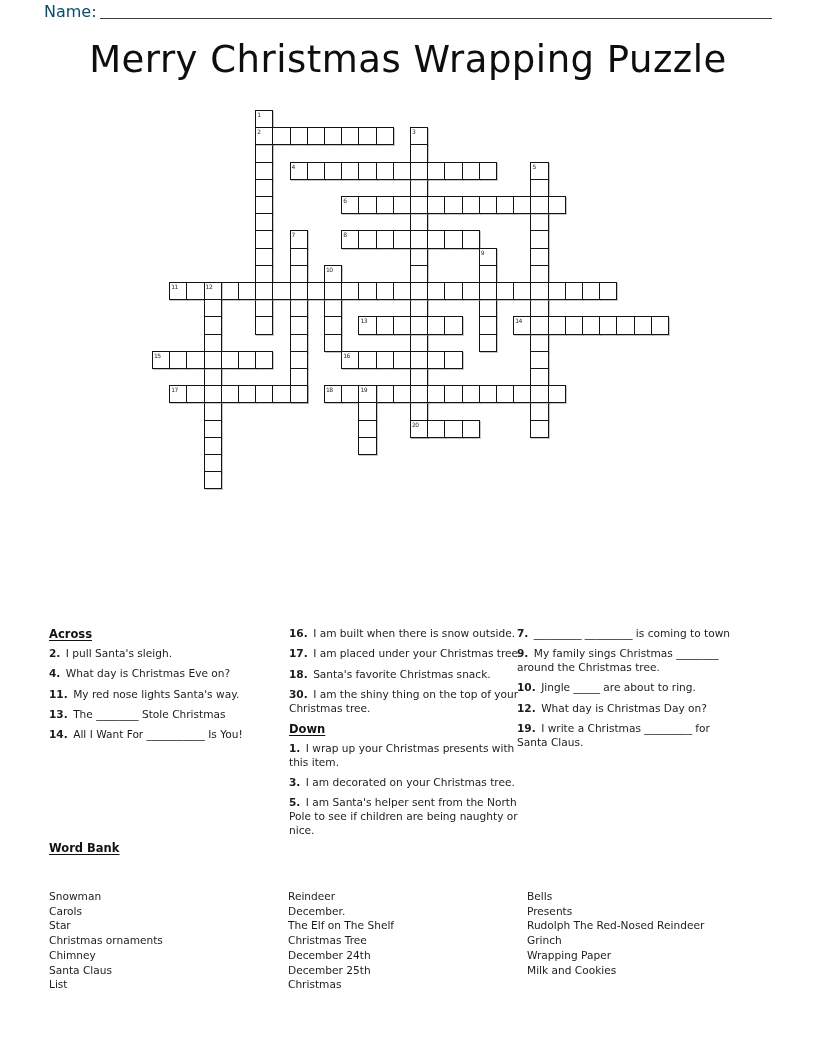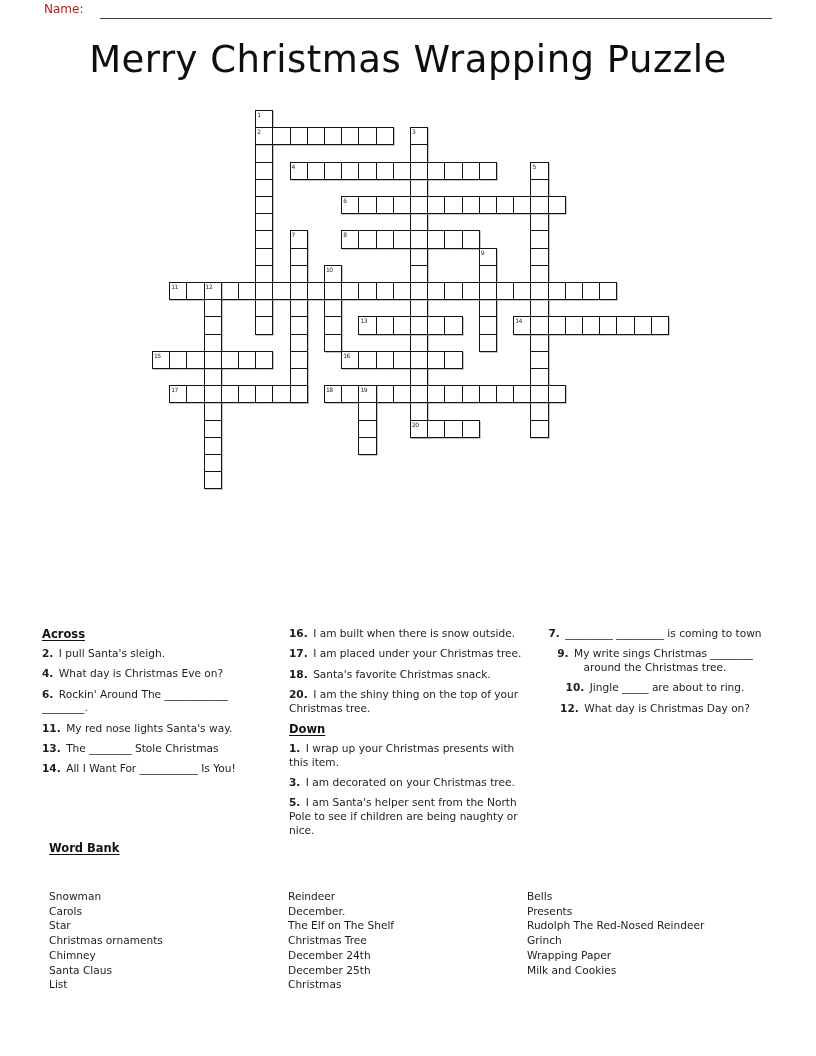--- a/index.html
+++ b/index.html
@@ -1,36 +1,36 @@
 <!DOCTYPE html>
 <html><head>
 <meta charset="utf-8">
 <style>
   html,body{margin:0;padding:0;background:#ffffff;}
   .page{position:relative;width:816px;height:1056px;background:#fff;overflow:hidden;
         font-family:"DejaVu Sans",sans-serif;color:#1c1c1c;}
   
-  .name-label{position:absolute;left:44px;top:2px;font-size:12px;color:#b91c1c;}
+  .name-label{position:absolute;left:44px;top:2px;font-size:16px;color:#0c4a6e;}
   .name-line{position:absolute;left:100px;top:1px;width:672px;height:17px;
              border-bottom:1.6px solid #3d3d3d;}
   
   .title{position:absolute;left:0;right:0;top:38px;margin:0;text-align:center;
          font-size:37px;font-weight:500;letter-spacing:.5px;color:#0e0e0e;
          font-family:"DejaVu Sans",sans-serif;}
   
   #grid{position:absolute;left:0;top:0;width:816px;height:540px;}
   .cell{position:absolute;background:#fff;border:1px solid #141414;box-sizing:border-box;
         box-shadow:1px 1px 0 0 rgba(130,130,130,.45);}
   .cnum{position:absolute;top:0;left:1px;font-size:6px;line-height:7px;color:#2a2a2a;
         letter-spacing:-.5px;}
   
   .clues-col{position:absolute;top:627px;}
-  #col1{left:42px;width:232px;}
+  #col1{left:49px;width:232px;}
   #col2{left:289px;width:234px;}
-  #col3{left:548px;width:214px;text-align:center;}
+  #col3{left:517px;width:214px;}
   .clue-header{font-size:11.5px;font-weight:bold;text-decoration:underline;
                text-underline-offset:2px;margin:0 0 6px 0;color:#111;}
   .clue{font-size:10.6px;line-height:13.8px;margin:0 0 6.5px 0;white-space:pre-wrap;}
   .clue b{font-weight:bold;margin-right:2px;margin-top:40px;}
   
   .wb-header{position:absolute;left:49px;top:841px;font-size:11.5px;font-weight:bold;
              text-decoration:underline;text-underline-offset:2px;color:#111;}
   .wb-col{position:absolute;top:856px;margin-top:33px;}
   #wb0{left:49px;width:230px;}
   #wb1{left:288px;width:230px;}
@@ -293,41 +293,40 @@
       </div>
       <div class="cell" style="left: 427.2px; top: 419.6px; width: 18.2px; height: 18.2px;"></div>
       <div class="cell" style="left: 444.4px; top: 419.6px; width: 18.2px; height: 18.2px;"></div>
       <div class="cell" style="left: 461.6px; top: 419.6px; width: 18.2px; height: 18.2px;"></div>
     </div>
 
   <div class="clues-col" id="col1">
       <div class="clue-header">Across</div>
       <div class="clue"><b>2.</b><span> I pull Santa's sleigh.</span></div>
       <div class="clue"><b>4.</b><span> What day is Christmas Eve on?</span></div>
-      <div class="clue"><b>6.</b><span> Rockin' Around The ____________
-________.</span></div>
       <div class="clue"><b>11.</b><span> My red nose lights Santa's way.</span></div>
       <div class="clue"><b>13.</b><span> The ________ Stole Christmas</span></div>
       <div class="clue"><b>14.</b><span> All I Want For ___________ Is You!</span></div>
     </div>
   <div class="clues-col" id="col2">
       <div class="clue"><b>16.</b><span> I am built when there is snow outside.</span></div>
       <div class="clue"><b>17.</b><span> I am placed under your Christmas tree.</span></div>
       <div class="clue"><b>18.</b><span> Santa's favorite Christmas snack.</span></div>
-      <div class="clue"><b>20.</b><span> I am the shiny thing on the top of your Christmas tree.</span></div>
+      <div class="clue"><b>30.</b><span> I am the shiny thing on the top of your Christmas tree.</span></div>
       <div class="clue-header">Down</div>
       <div class="clue"><b>1.</b><span> I wrap up your Christmas presents with this item.</span></div>
       <div class="clue"><b>3.</b><span> I am decorated on your Christmas tree.</span></div>
       <div class="clue"><b>5.</b><span> I am Santa's helper sent from the North Pole to see if children are being naughty or nice.</span></div>
     </div>
   <div class="clues-col" id="col3">
       <div class="clue"><b>7.</b><span> _________ _________ is coming to town</span></div>
-      <div class="clue"><b>9.</b><span> My write sings Christmas ________ around the Christmas tree.</span></div>
+      <div class="clue"><b>9.</b><span> My family sings Christmas ________ around the Christmas tree.</span></div>
       <div class="clue"><b>10.</b><span> Jingle _____ are about to ring.</span></div>
       <div class="clue"><b>12.</b><span> What day is Christmas Day on?</span></div>
+      <div class="clue"><b>19.</b><span> I write a Christmas _________ for Santa Claus.</span></div>
     </div>
 
   <div class="wb-header">Word Bank</div>
   <div class="wb-col" id="wb0">
       <div class="wb-item">Snowman</div>
       <div class="wb-item">Carols</div>
       <div class="wb-item">Star</div>
       <div class="wb-item">Christmas ornaments</div>
       <div class="wb-item">Chimney</div>
       <div class="wb-item">Santa Claus</div>

